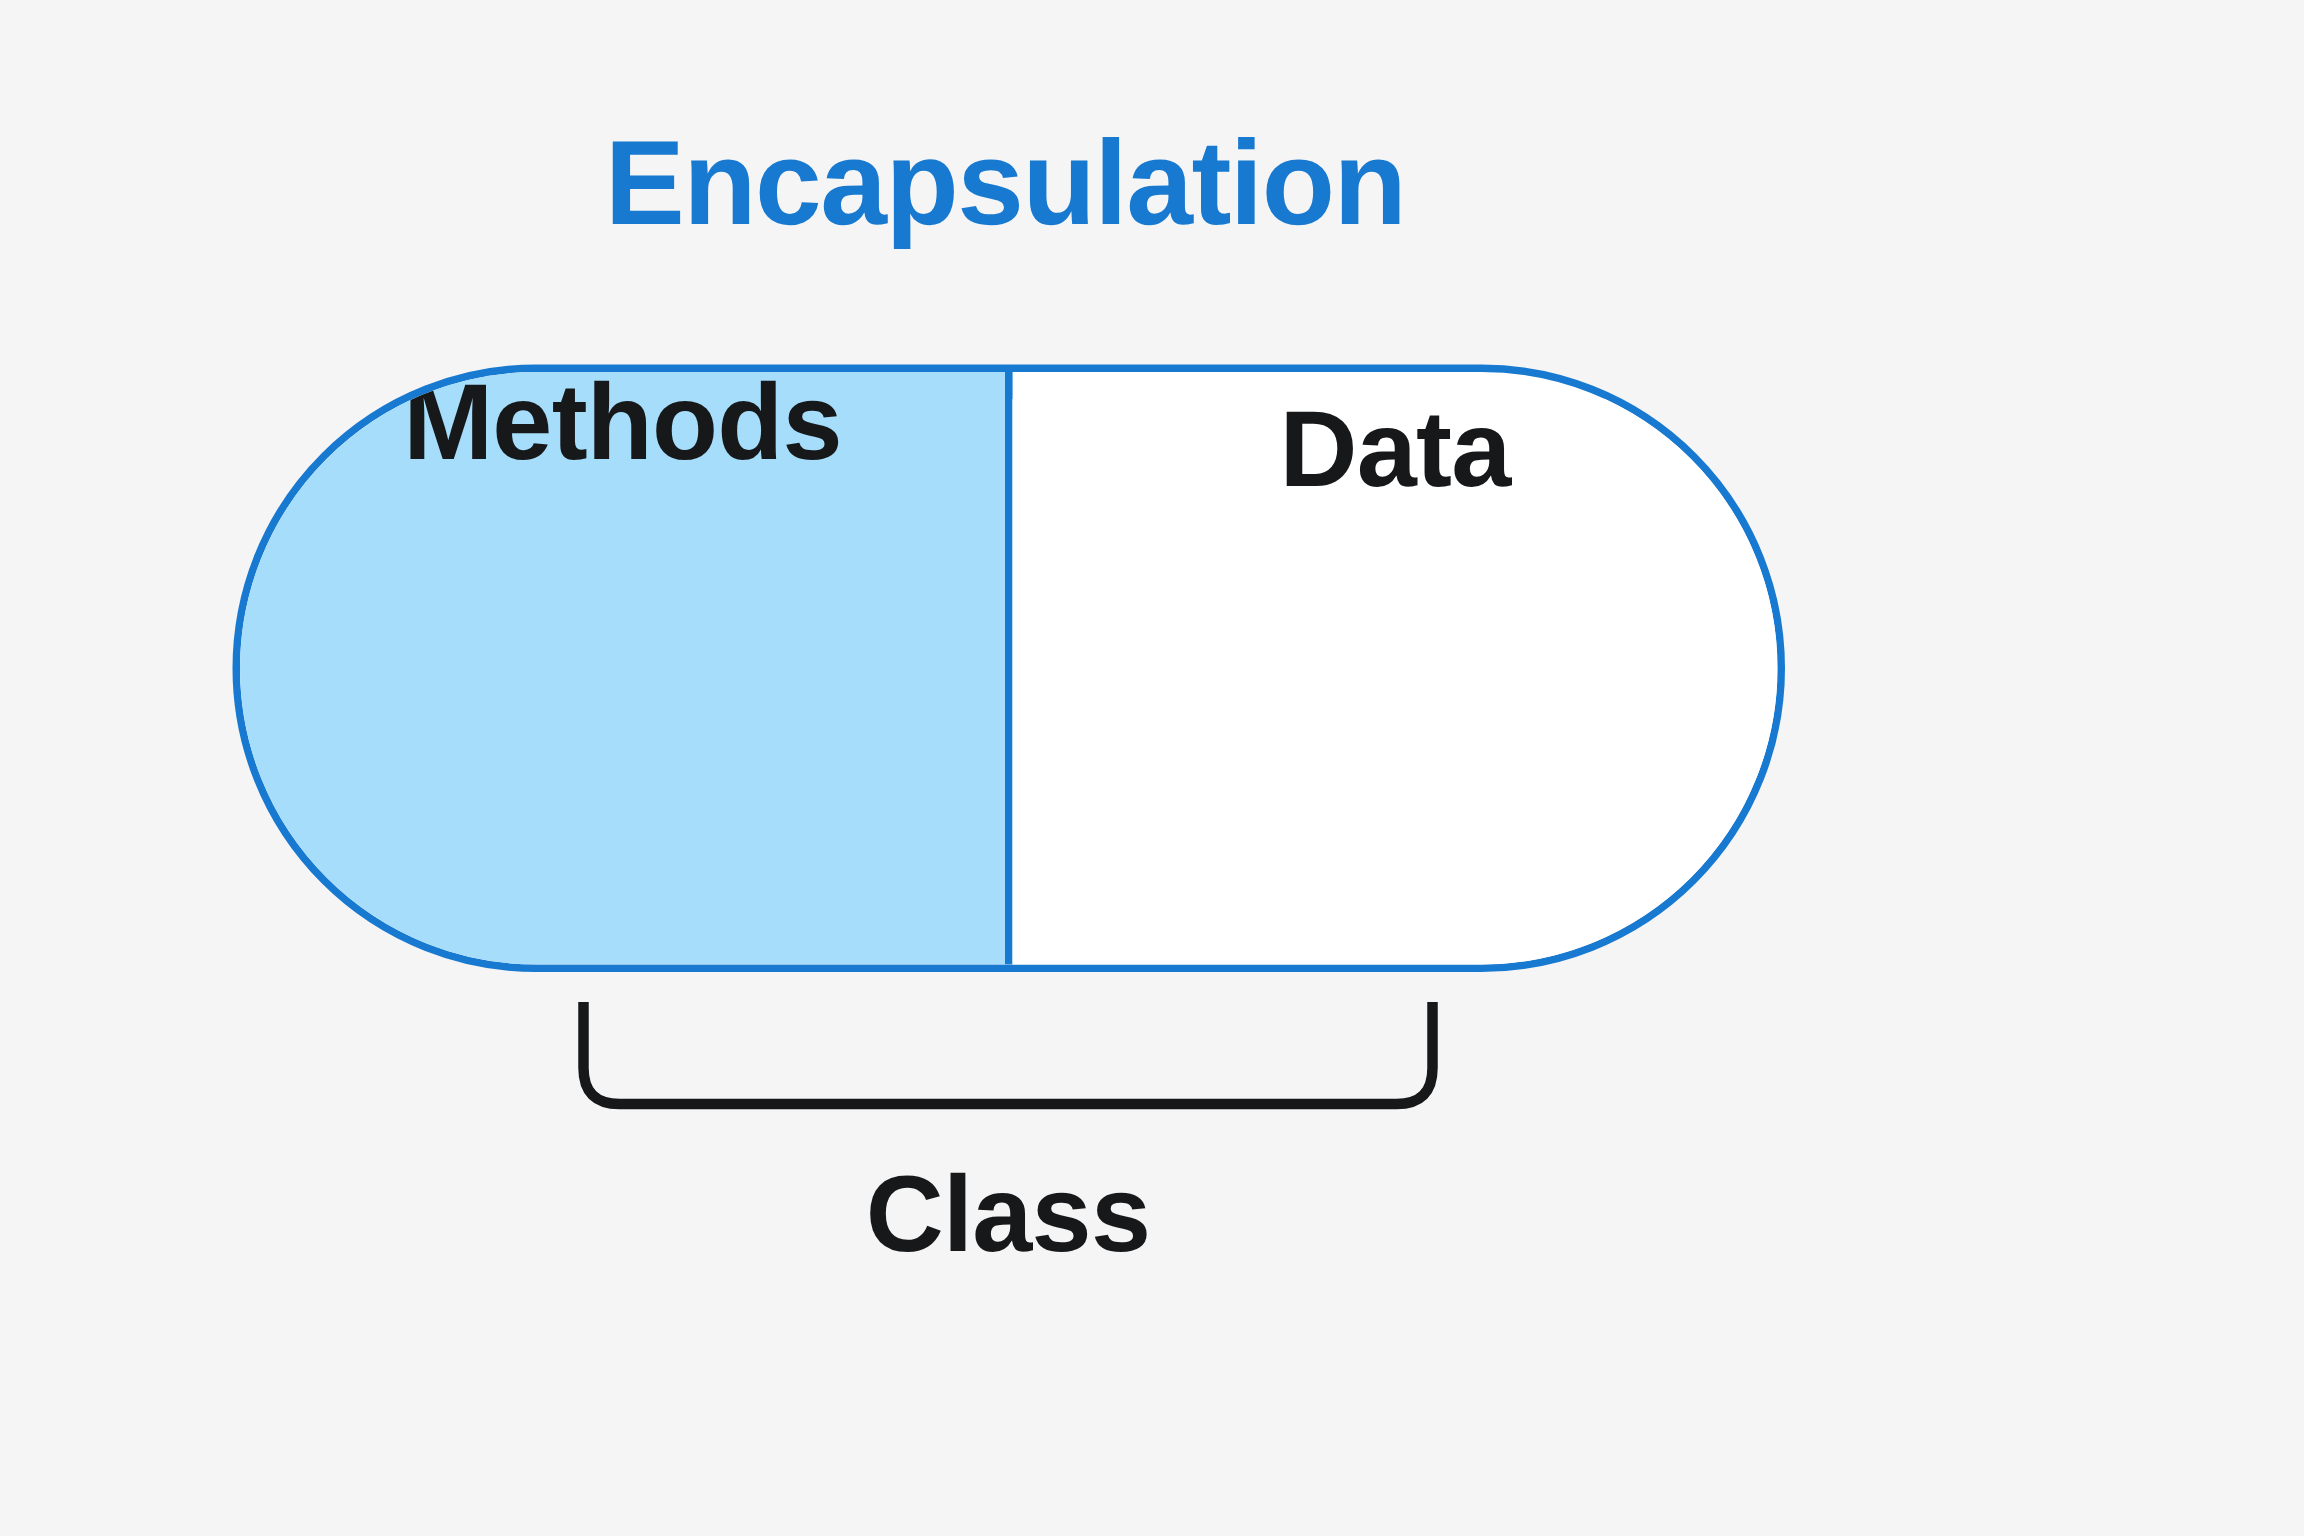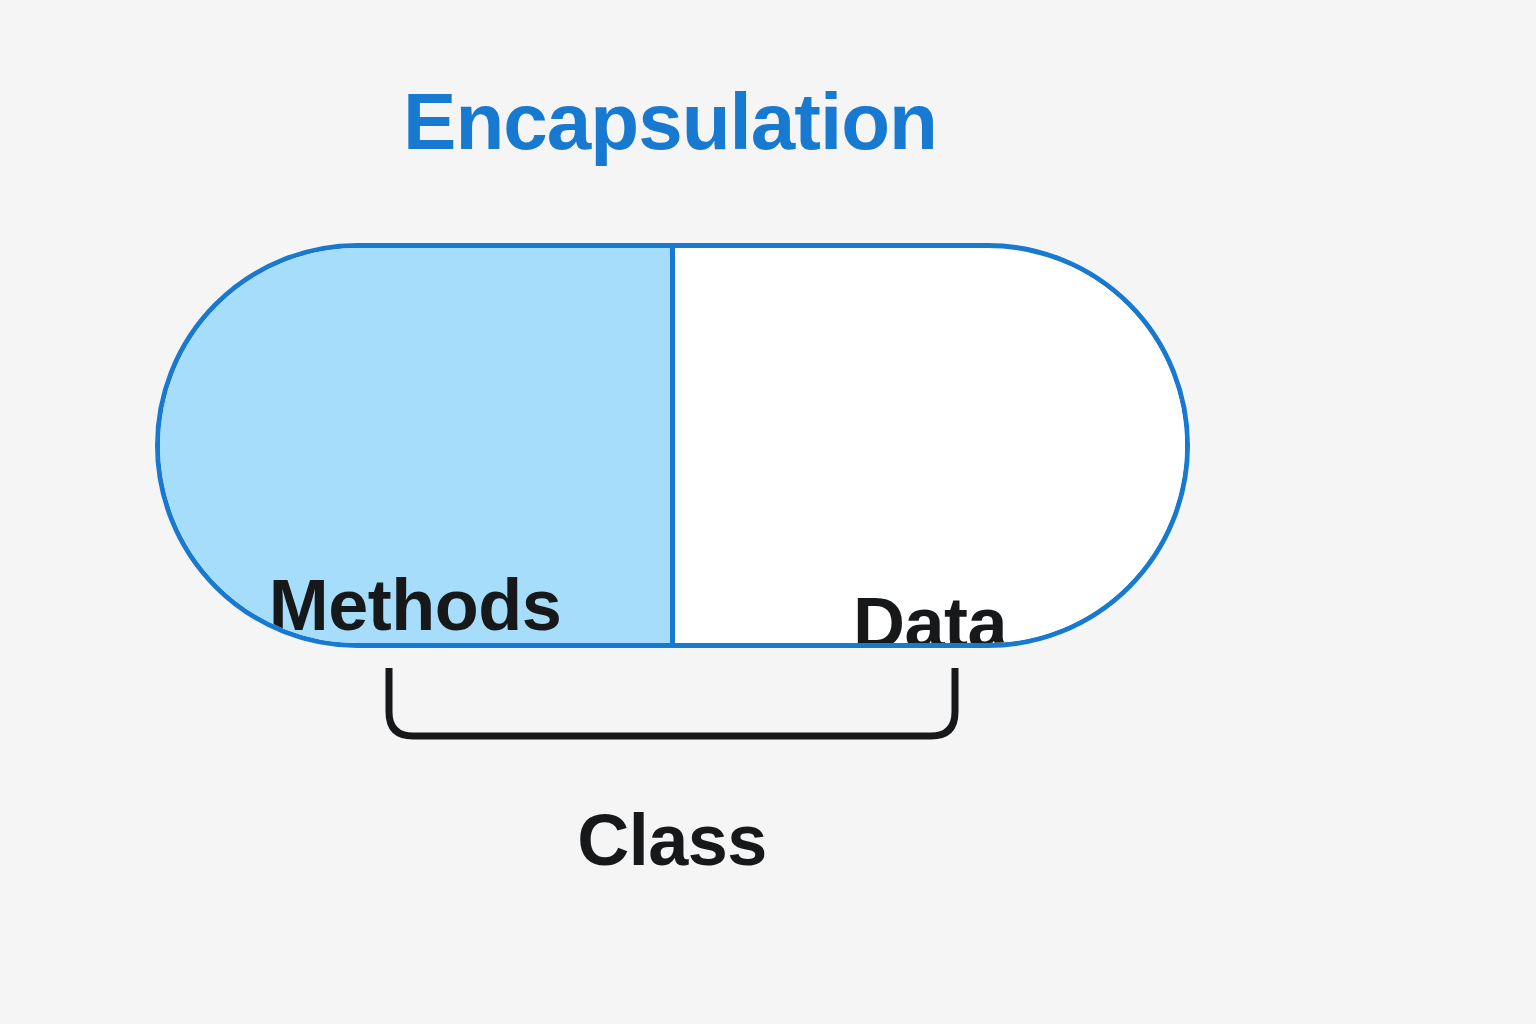--- a/index.html
+++ b/index.html
@@ -46,21 +46,21 @@
     border: 5px solid #1879d0;
     border-radius: 203px;
     background: #ffffff;
     overflow: hidden;
     display: flex;
   }
   .capsule-half {
     position: relative;
     box-sizing: border-box;
     display: flex;
-    align-items: flex-end;
+    align-items: flex-start;
     justify-content: center;
     height: 100%;
   }
   .half-methods {
     width: 515px;
     background: #a5ddfb;
     border-right: 5px solid #1879d0;
   }
   .half-data {
     flex: 1 1 auto;
@@ -89,21 +89,21 @@
   .bracket svg {
     display: block;
     width: 100%;
     height: 100%;
   }
 
   
   .class-caption {
     position: absolute;
     left: 383px;
-    top: 804px;
+    top: 774px;
     width: 578px;
     text-align: center;
     font-size: 72px;
     font-weight: bold;
     color: #16181a;
     line-height: 1;
     letter-spacing: -0.5px;
     white-space: nowrap;
   }
 </style>

